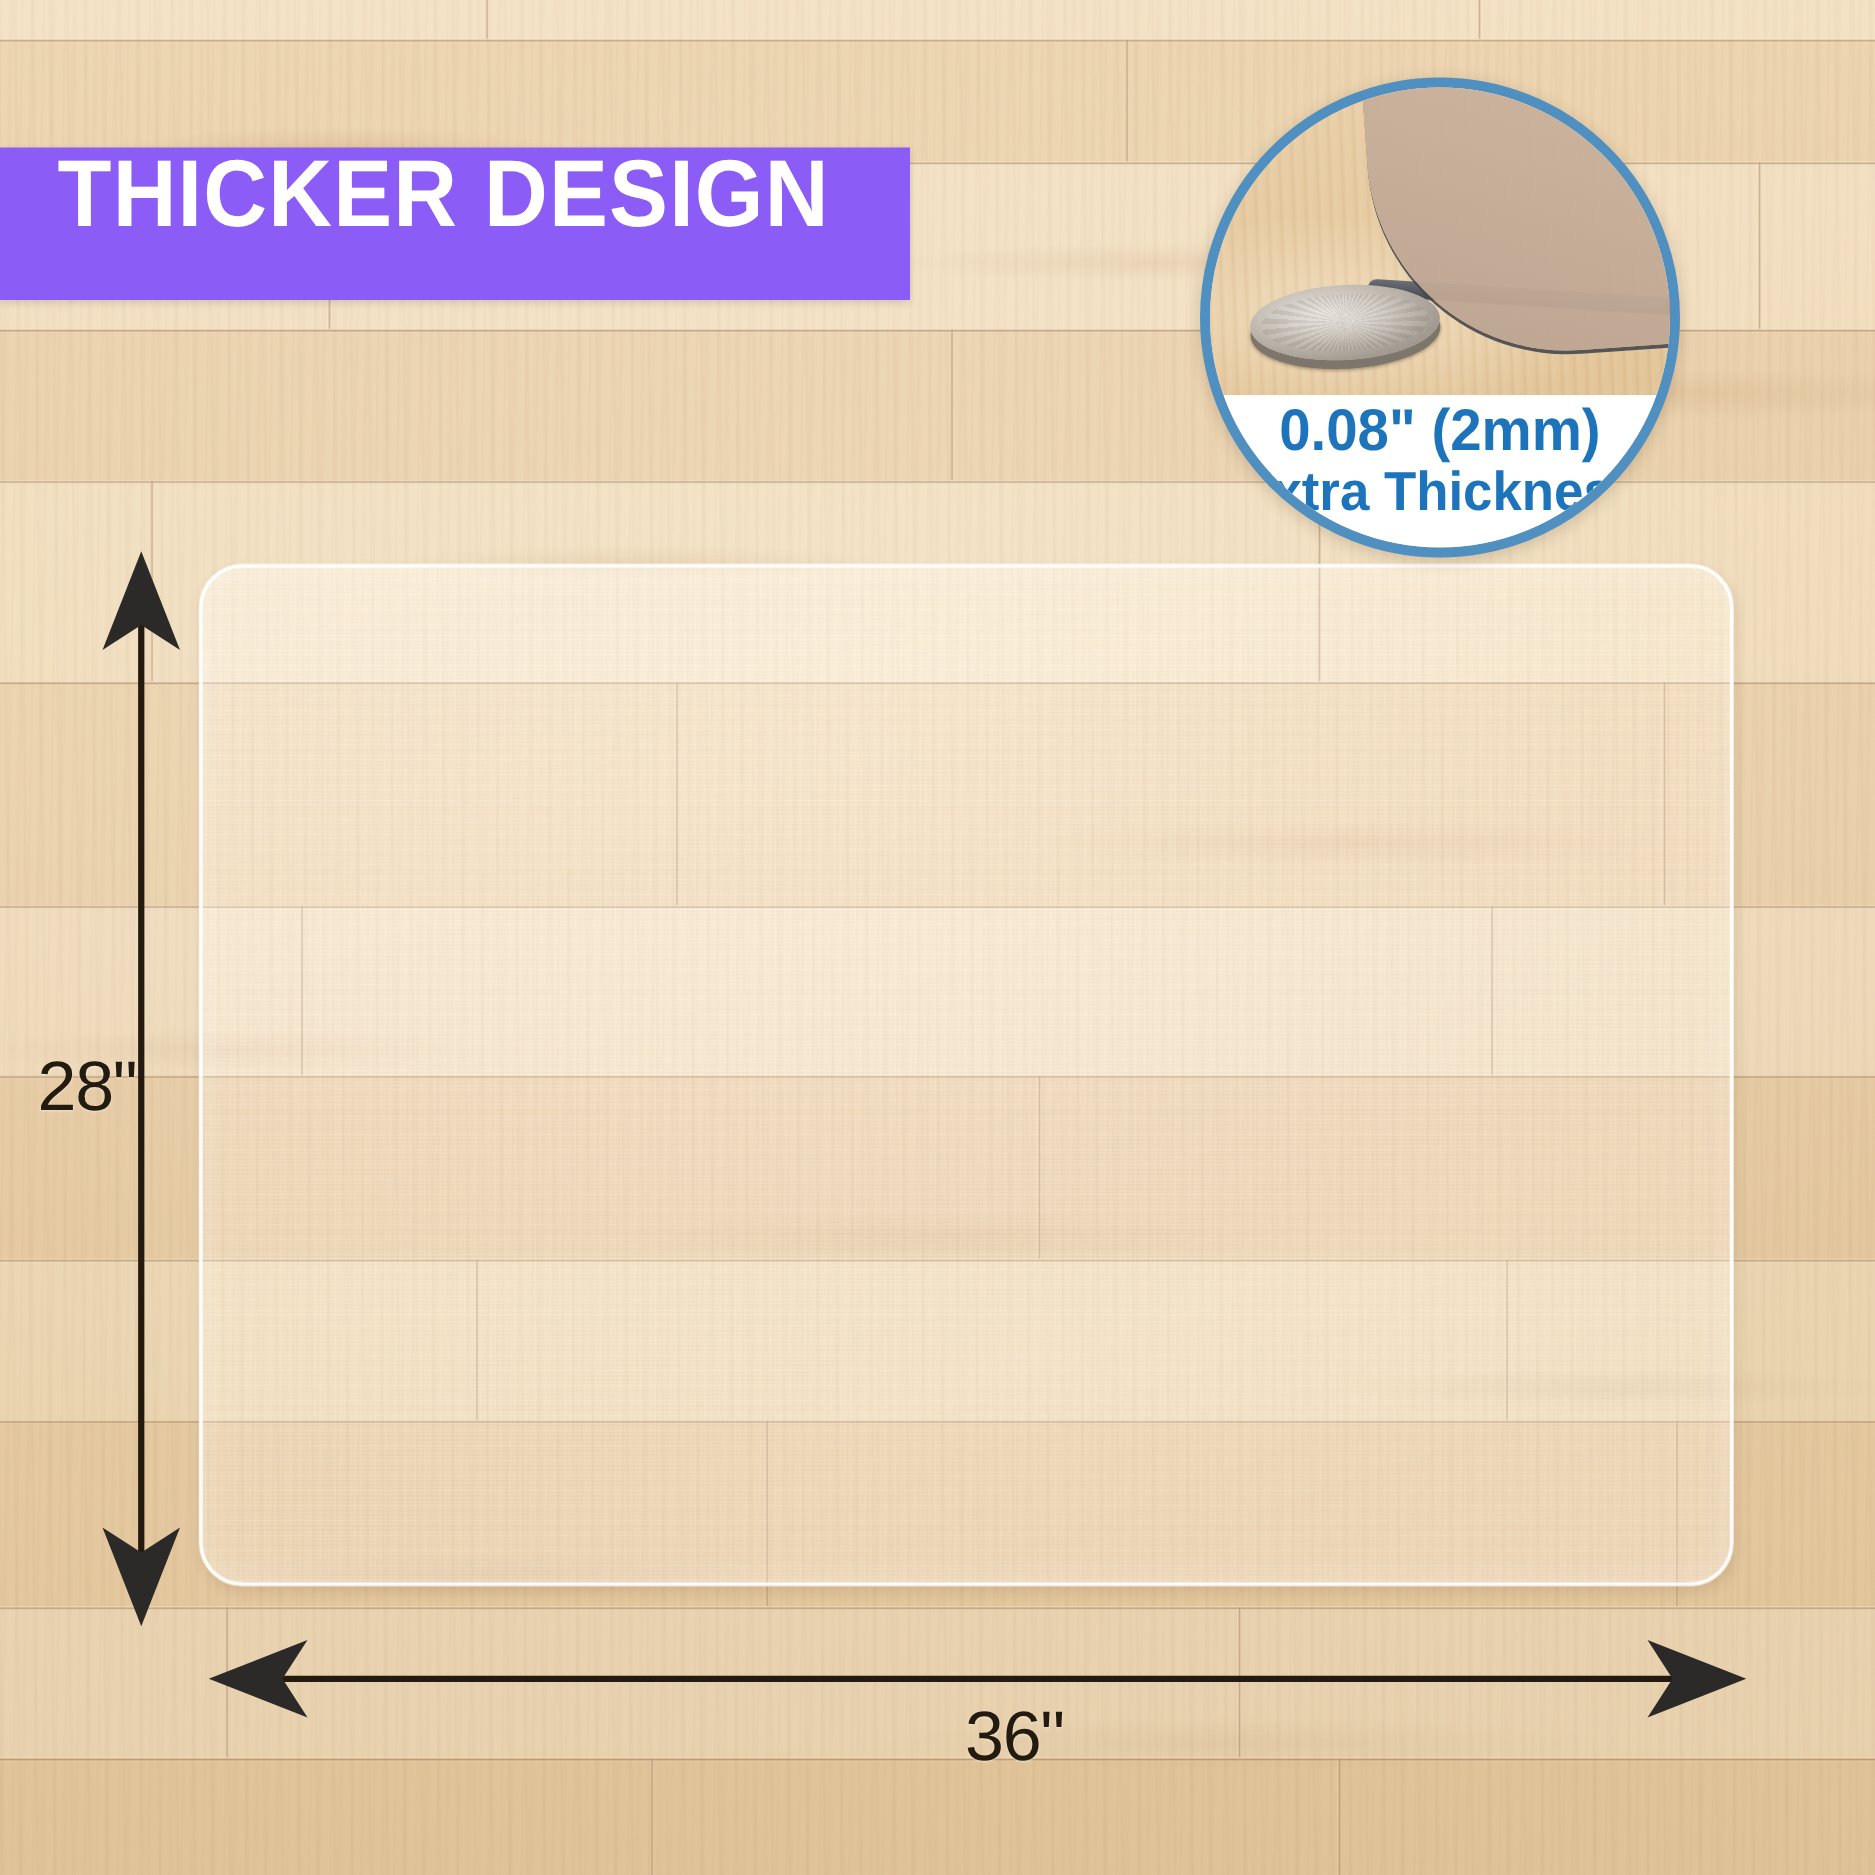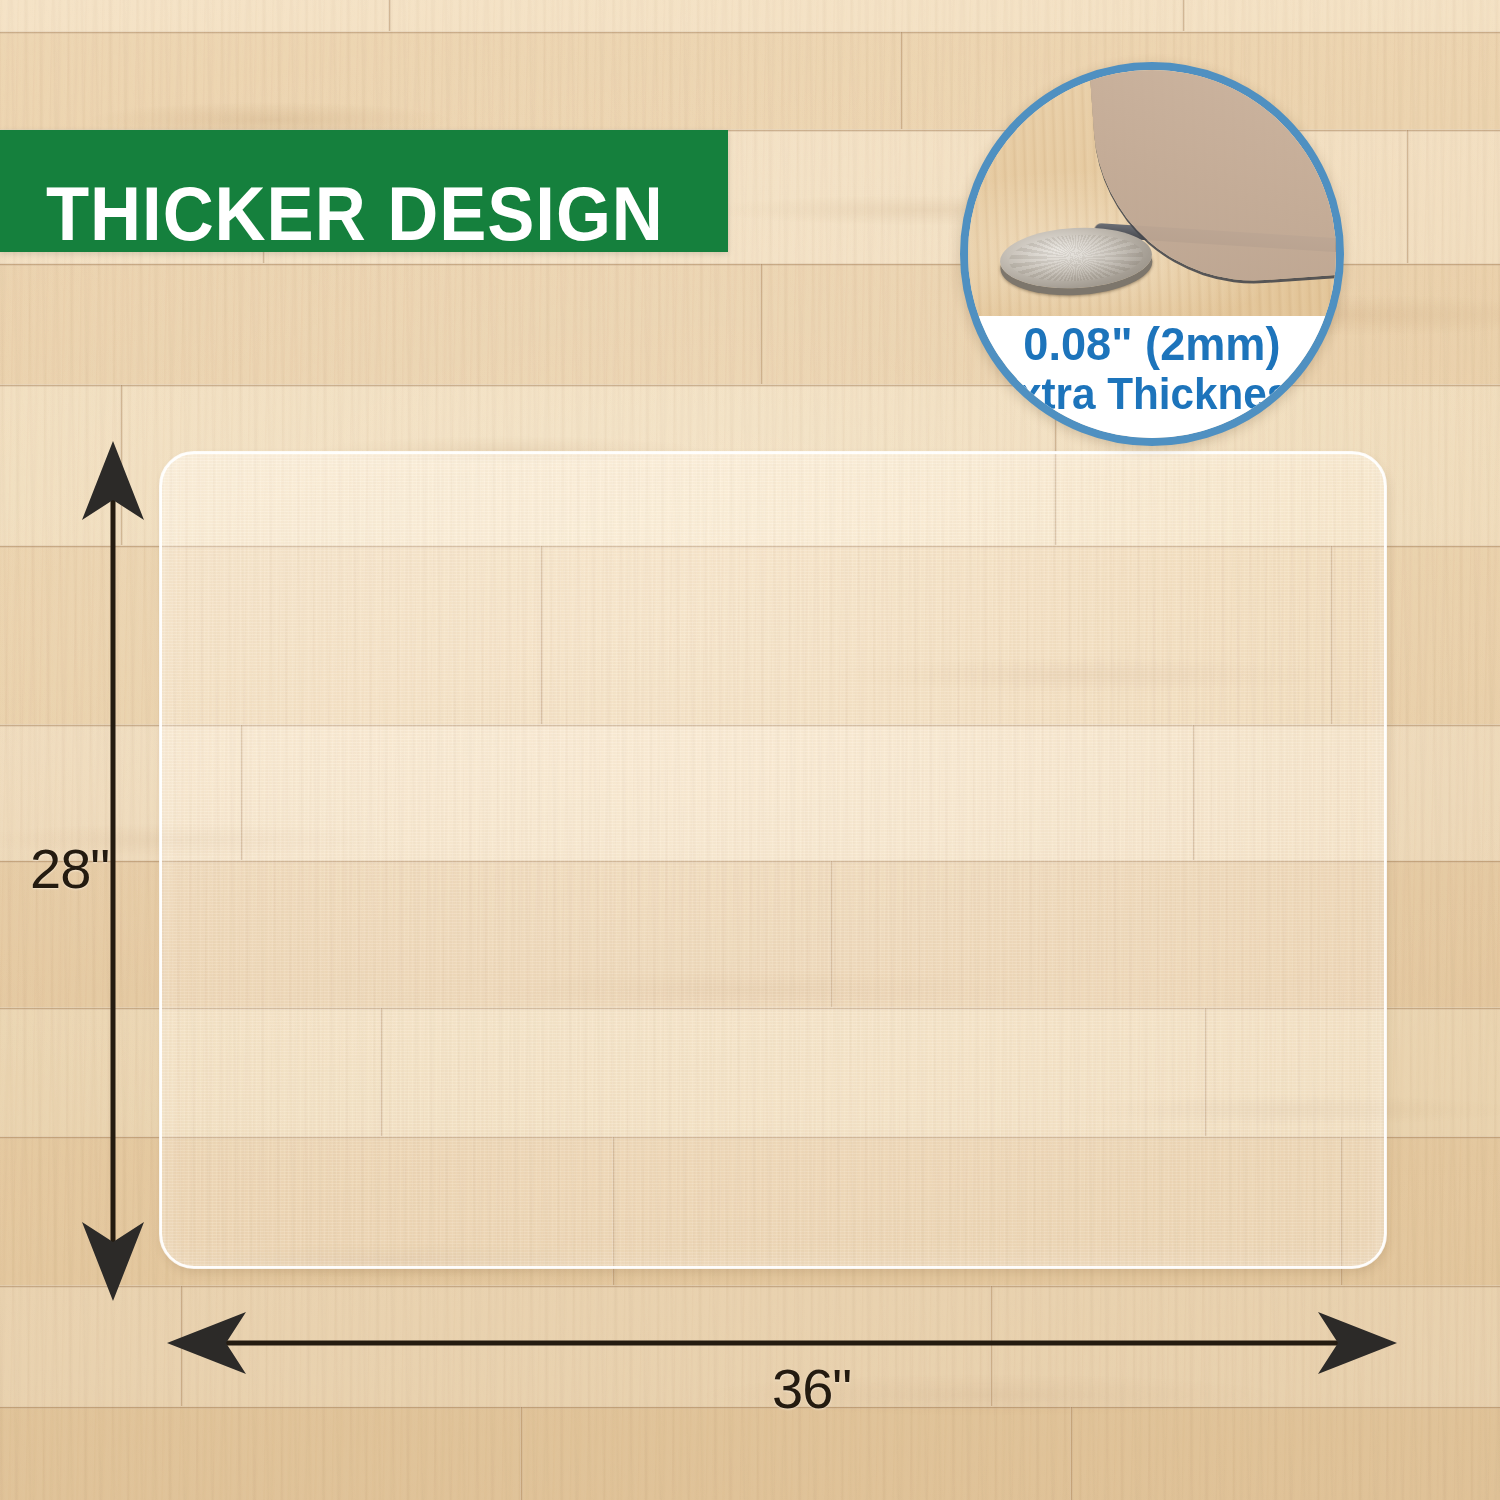--- a/index.html
+++ b/index.html
@@ -116,24 +116,24 @@
     letter-spacing:-1px;
     text-shadow:0 1px 2px rgba(255,248,235,.55);
     white-space:nowrap;
   }
   #label-28{ left:30px; top:836px; font-size:56px; }
   #label-36{ left:772px; top:1356px; font-size:56px; }
 
   
   .banner{
     position:absolute;
-    left:0; top:130px;
+    left:0; top:118px;
     width:728px; height:122px;
-    background:#15803d;
-    display:flex; align-items:flex-end;
+    background:#8b5cf6;
+    display:flex; align-items:flex-start;
     box-shadow:0 2px 6px rgba(0,0,0,.12);
   }
   .banner-text{
     color:#ffffff;
     font-family:"Liberation Sans Narrow","Liberation Sans", sans-serif;
     font-weight:700;
     font-size:76px;
     line-height:1;
     letter-spacing:1px;
     transform:scaleX(.93);

